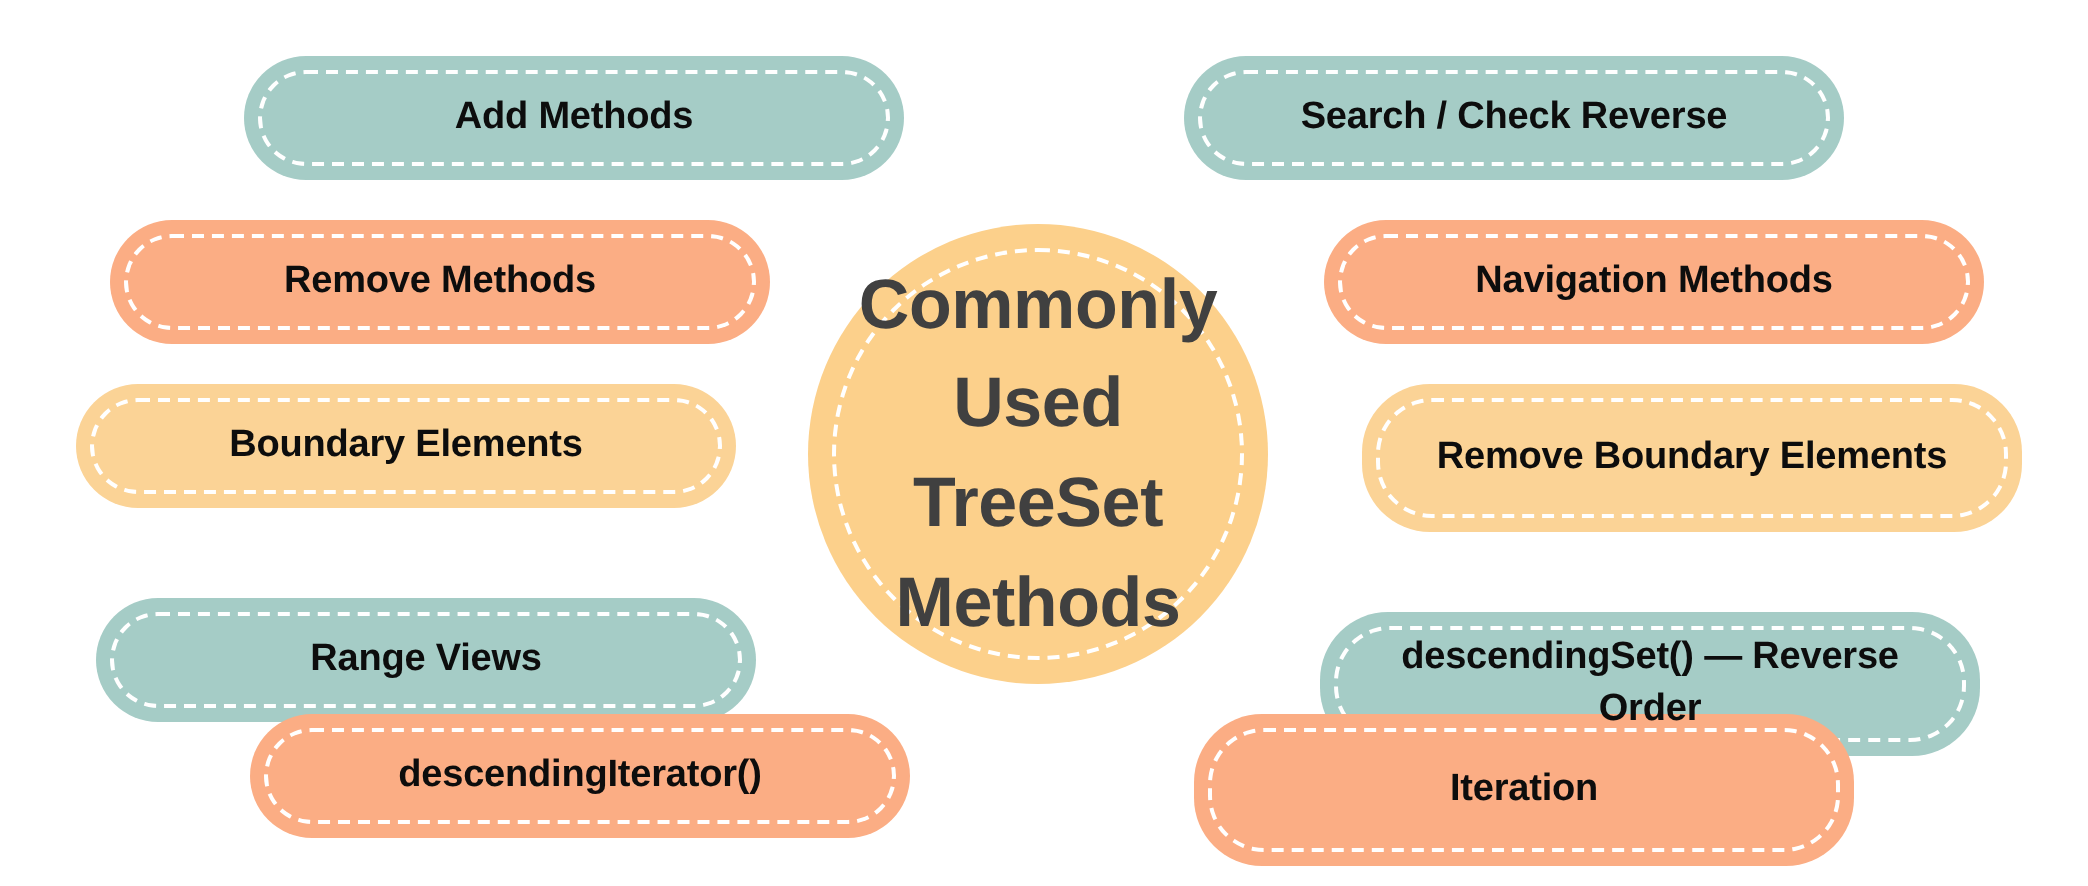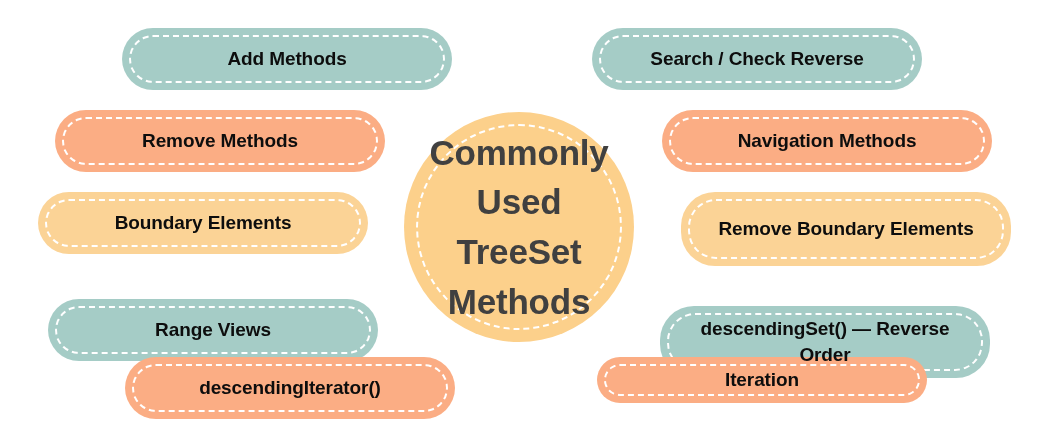--- a/index.html
+++ b/index.html
@@ -126,17 +126,17 @@
   </div>
 
   <div class="pill fill-amber" style="left:681px; top:192px; width:330px; height:74px;">
     <span>Remove Boundary Elements</span>
   </div>
 
   <div class="pill fill-teal" style="left:660px; top:270px; width:330px; height:72px;margin-top:36px;">
     <span>descendingSet() — Reverse Order</span>
   </div>
 
-  <div class="pill fill-orange" style="left:597px; top:357px; width:330px; height:46px;">
+  <div class="pill fill-orange" style="left:597px; top:357px; width:330px; height:76px;">
     <span>Iteration</span>
   </div>
 
 </div>
 
 </body></html>

